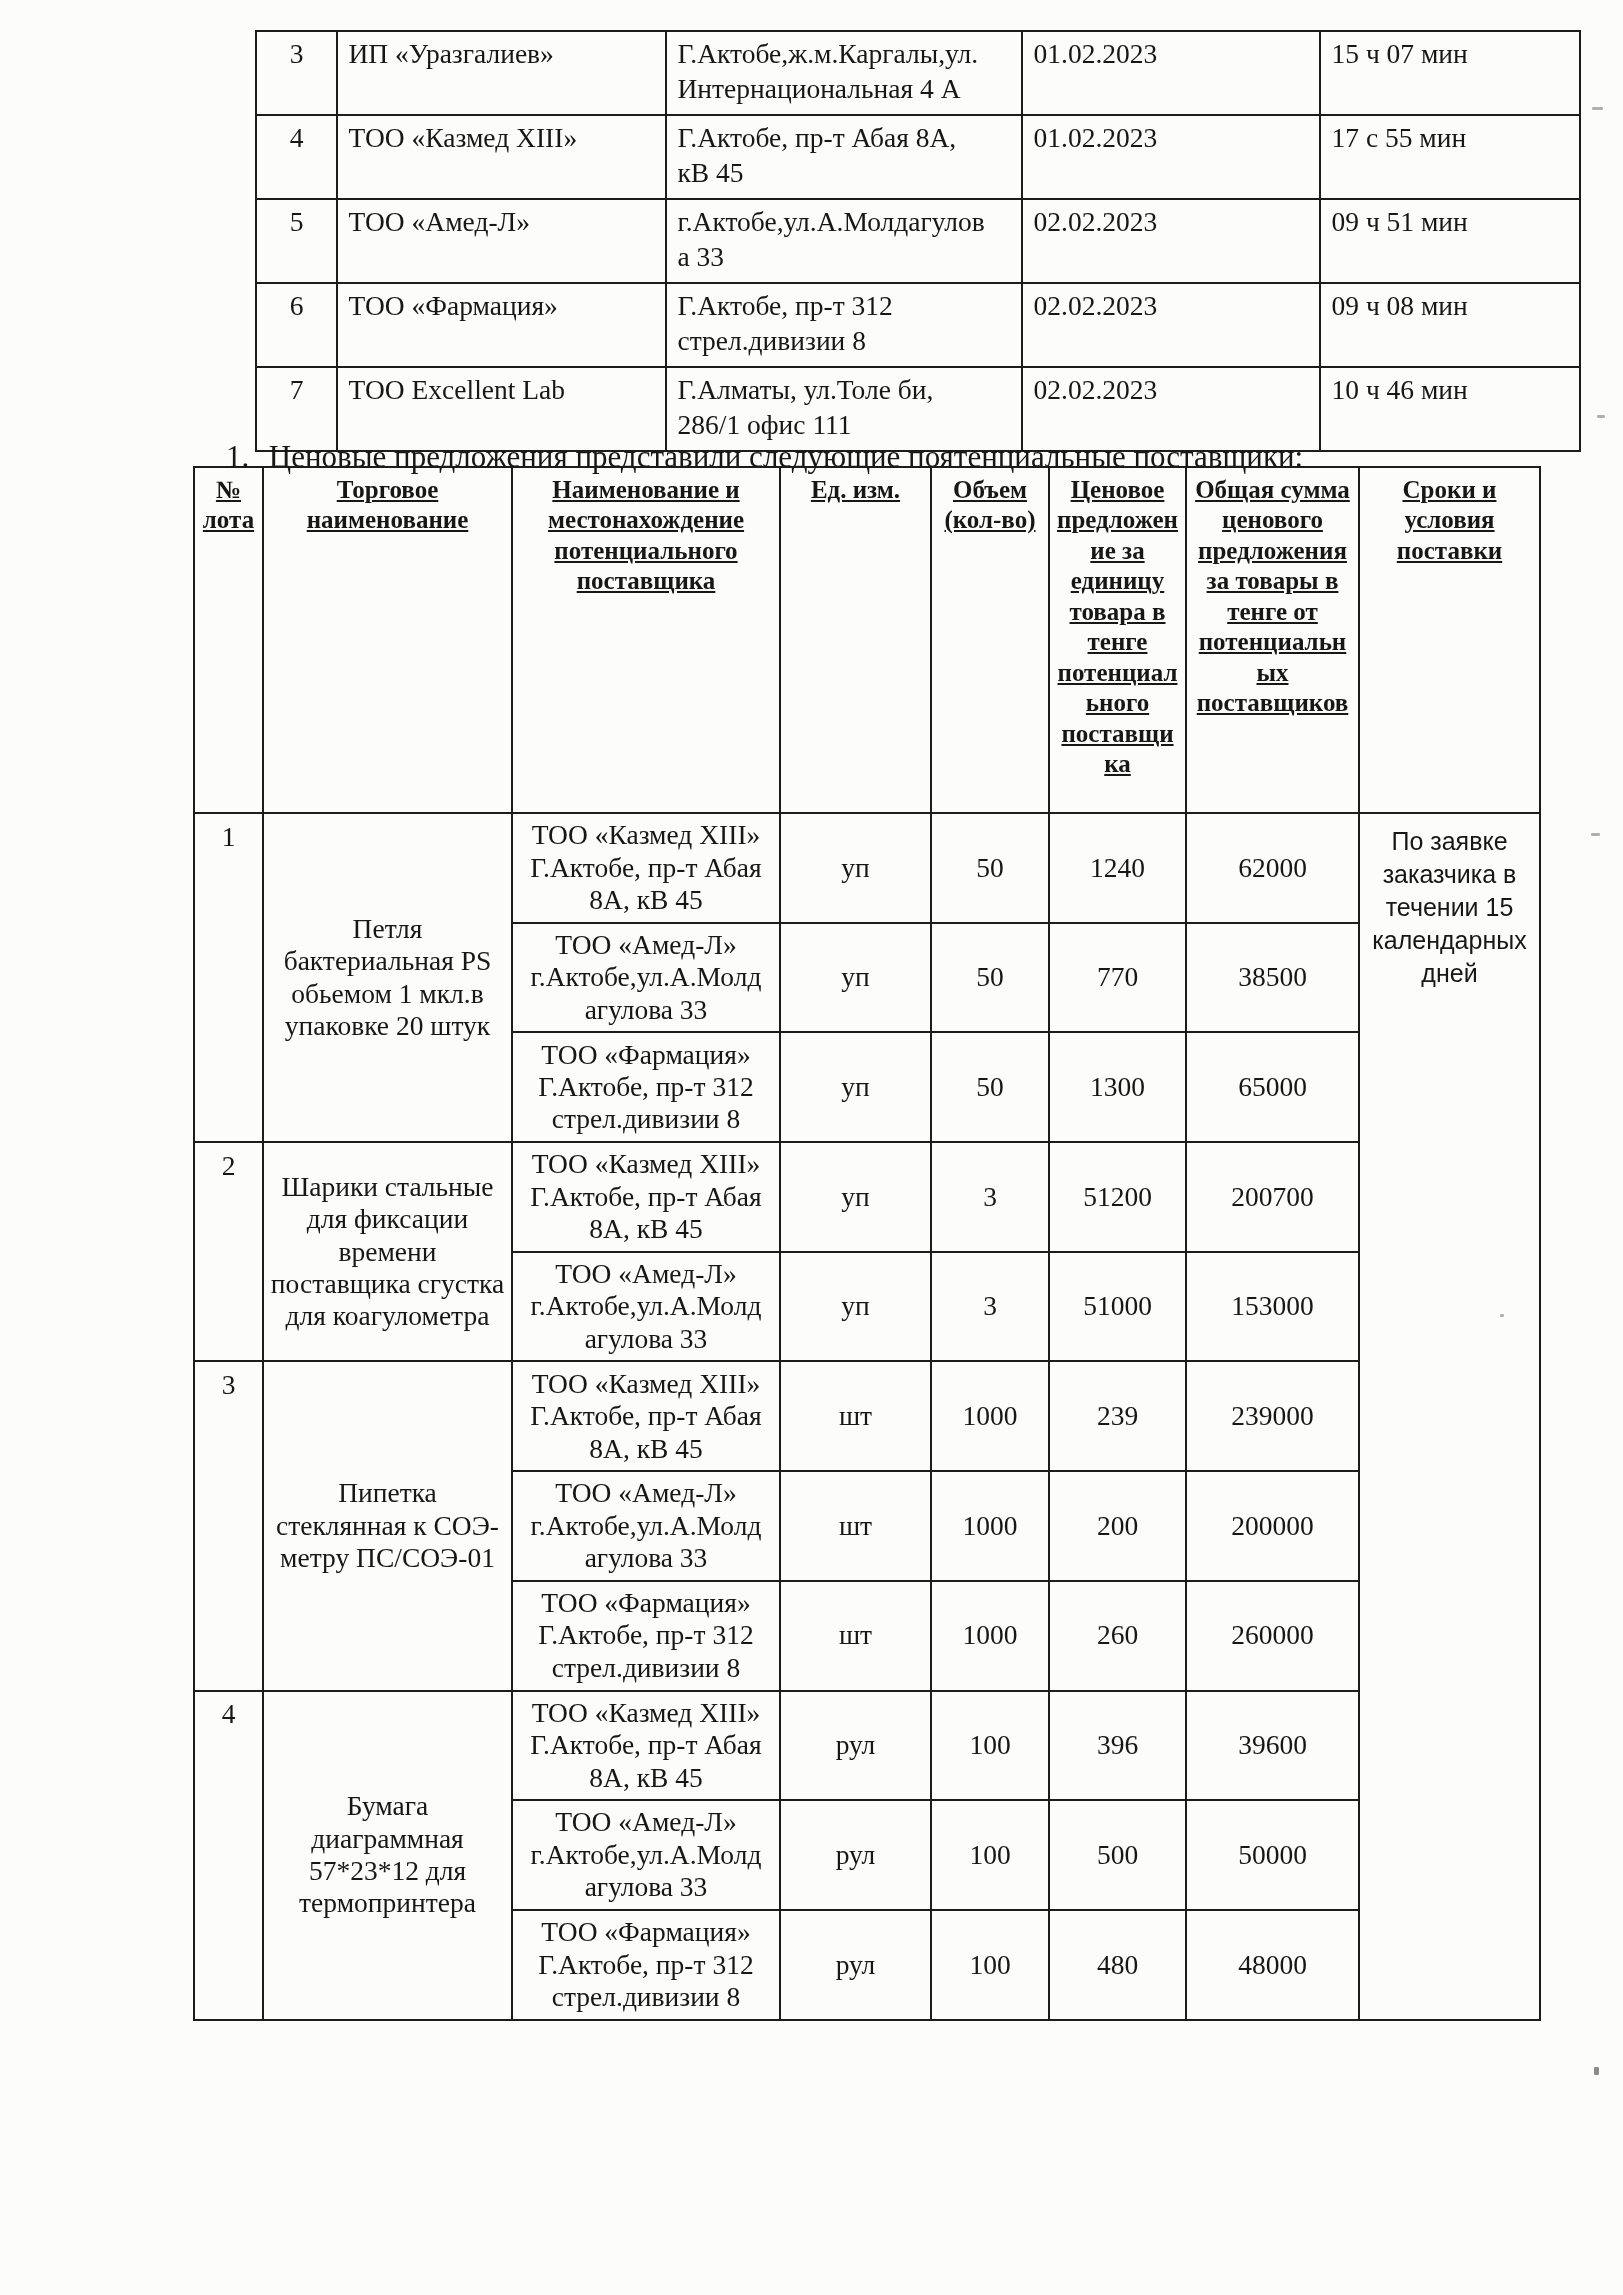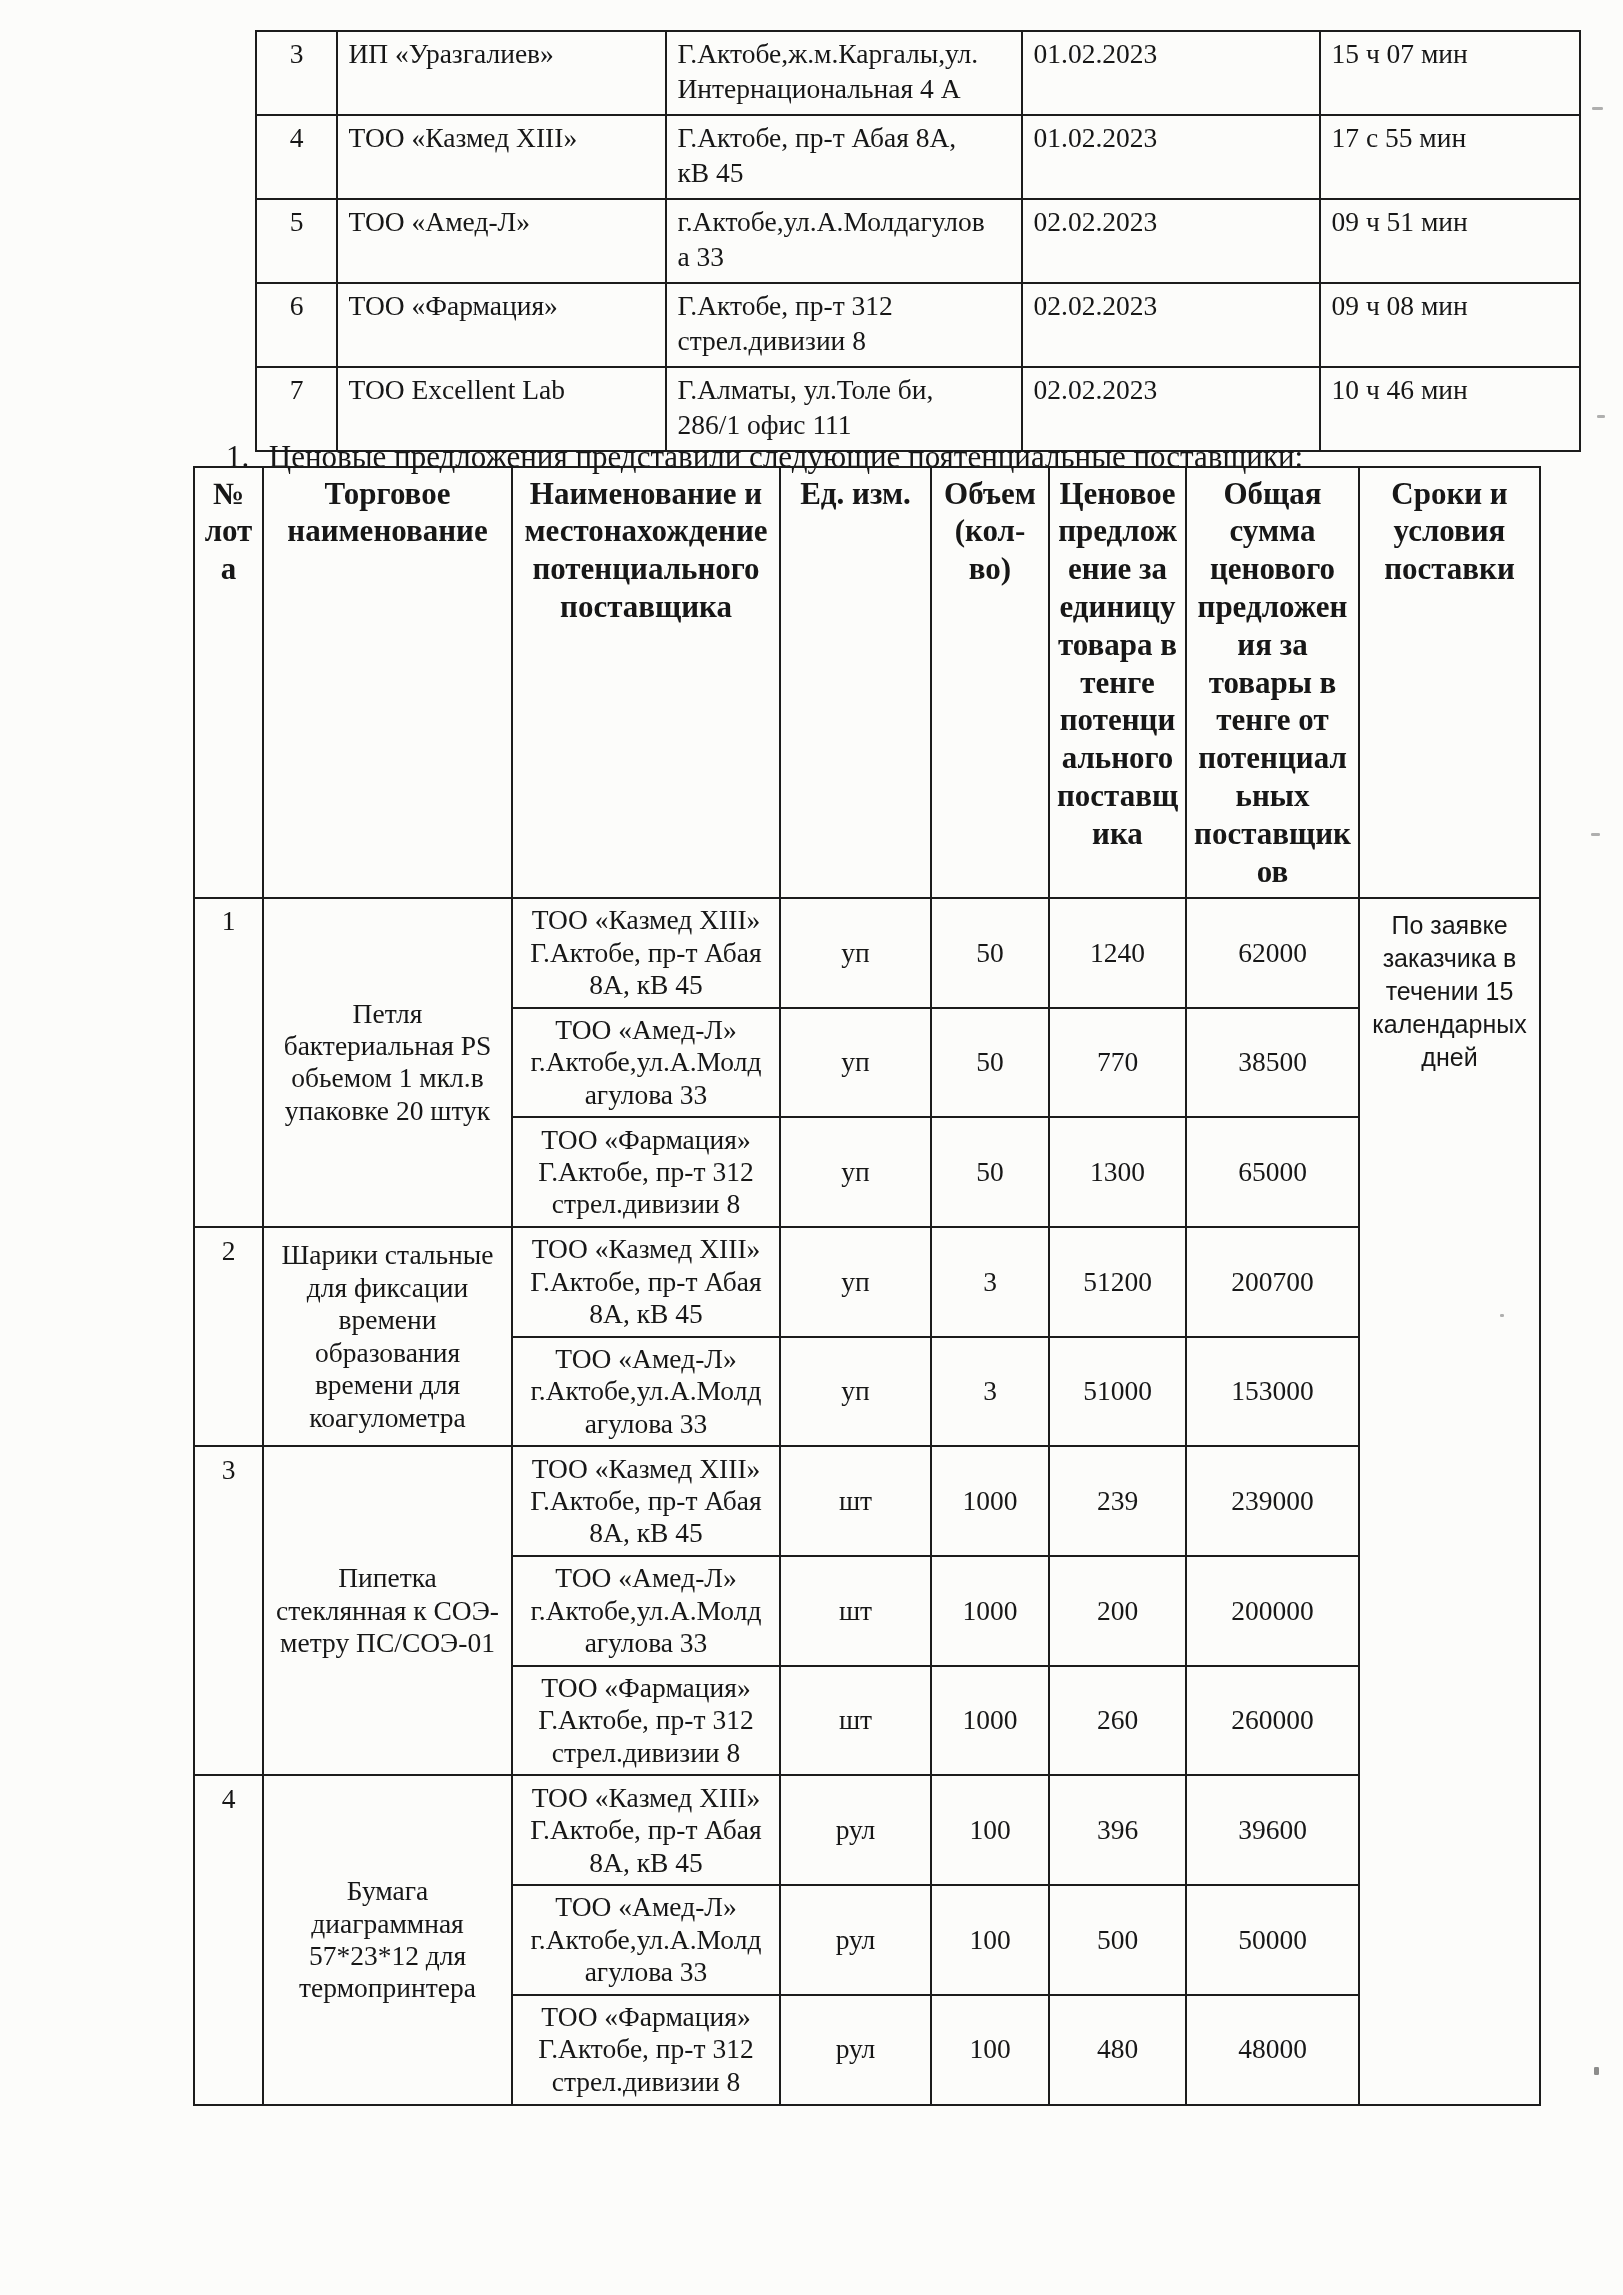--- a/index.html
+++ b/index.html
@@ -45,26 +45,27 @@
     width: 1283px;
     font-size: 31px;
     line-height: 1.1;
     white-space: nowrap;
   }
   .heading .num { display: inline-block; margin-right: 19.6px; }
   
   .main-table { left: 193px; top: 466px; width: 1346px; }
   .main-table thead tr { height: 346px; }
   .main-table th {
-    font-size: 31px;
+    font-size: 25px;
     font-weight: bold;
     line-height: 1.22;
     padding: 6.5px 5.2px;
     vertical-align: top;
     text-align: center;
+    text-decoration: underline;
   }
   .main-table td {
     font-size: 27.5px;
     line-height: 1.18;
     padding: 5.2px 6.5px;
   }
   .main-table tr.rsub { height: 99px; }
   td.lotnum  { text-align: center; vertical-align: top; padding-top: 6.5px; }
   td.product { text-align: center; vertical-align: middle; }
   td.supplier{ text-align: center; vertical-align: middle; }
@@ -197,21 +198,21 @@
 Г.Актобе, пр-т 312
 стрел.дивизии 8</td>
         <td class="mid">уп</td>
         <td class="mid">50</td>
         <td class="mid">1300</td>
         <td class="mid">65000</td>
       </tr>
 
       <tr class="rsub">
         <td class="lotnum" rowspan="2">2</td>
-        <td class="product" rowspan="2">Шарики стальные для фиксации времени образования времени для коагулометра</td>
+        <td class="product" rowspan="2">Шарики стальные для фиксации времени поставщика сгустка для коагулометра</td>
         <td class="supplier">ТОО «Казмед XIII»
 Г.Актобе, пр-т Абая
 8А, кВ 45</td>
         <td class="mid">уп</td>
         <td class="mid">3</td>
         <td class="mid">51200</td>
         <td class="mid">200700</td>
       </tr>
       <tr class="rsub">
         <td class="supplier">ТОО «Амед-Л»

